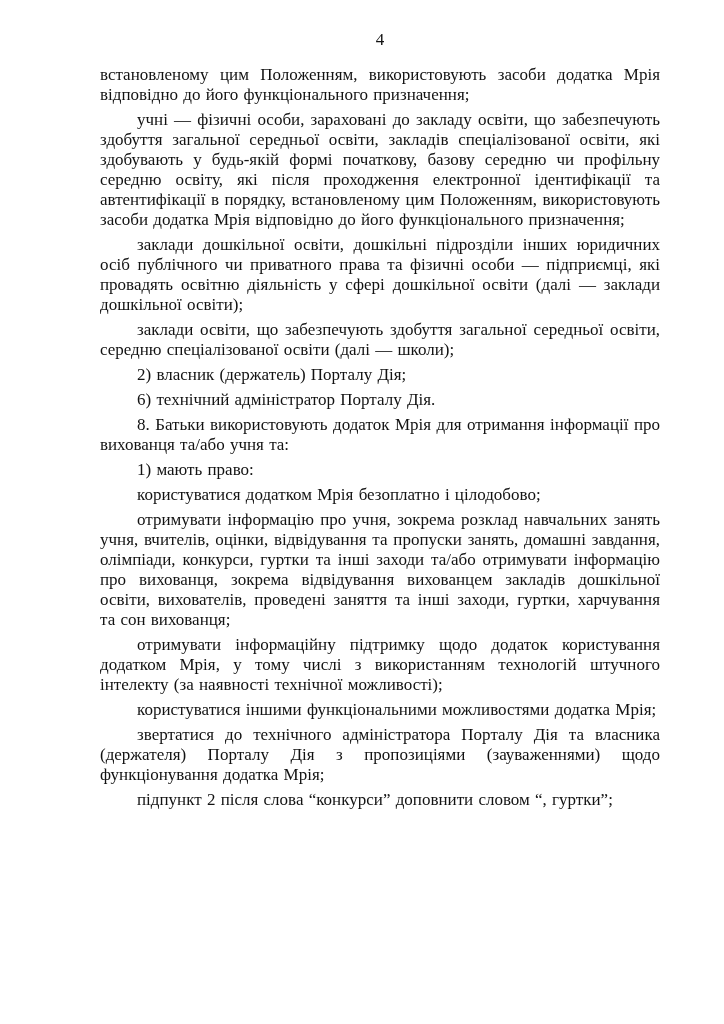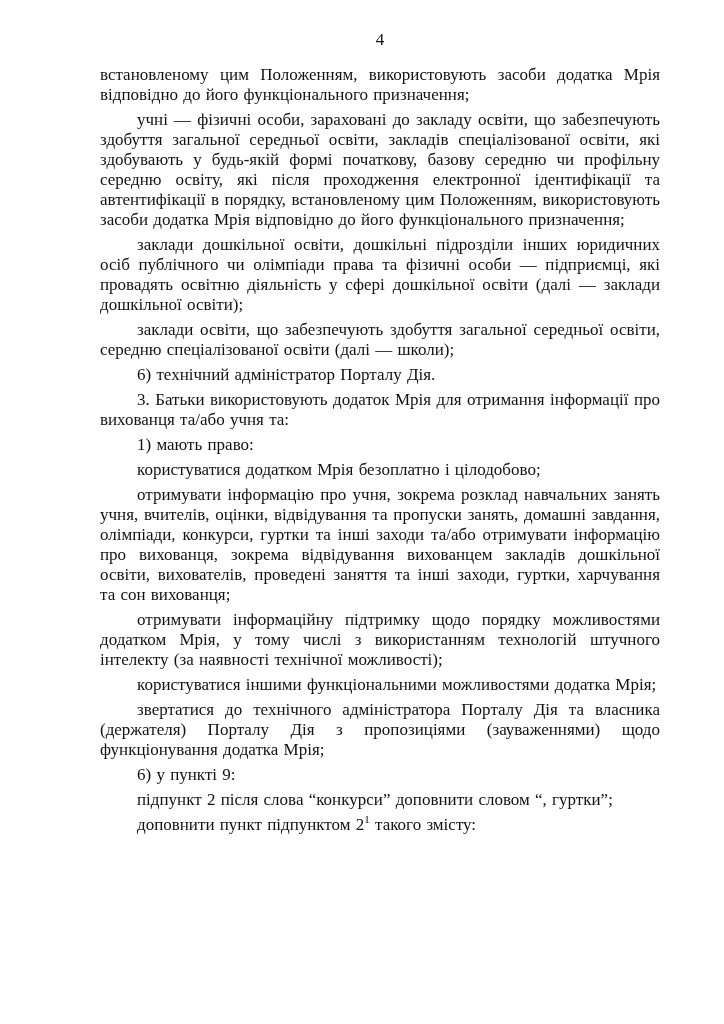--- a/index.html
+++ b/index.html
@@ -41,27 +41,26 @@
   }
 </style>
 </head>
 <body>
 
 <main class="page">
   <div class="page-number">4</div>
   <section id="paragraphs">
       <p class="para no-indent">встановленому цим Положенням, використовують засоби додатка Мрія відповідно до його функціонального призначення;</p>
       <p class="para">учні — фізичні особи, зараховані до закладу освіти, що забезпечують здобуття загальної середньої освіти, закладів спеціалізованої освіти, які здобувають у будь-якій формі початкову, базову середню чи профільну середню освіту, які після проходження електронної ідентифікації та автентифікації в порядку, встановленому цим Положенням, використовують засоби додатка Мрія відповідно до його функціонального призначення;</p>
-      <p class="para">заклади дошкільної освіти, дошкільні підрозділи інших юридичних осіб публічного чи олімпіади права та фізичні особи — підприємці, які провадять освітню діяльність у сфері дошкільної освіти (далі — заклади дошкільної освіти);</p>
+      <p class="para">заклади дошкільної освіти, дошкільні підрозділи інших юридичних осіб публічного чи приватного права та фізичні особи — підприємці, які провадять освітню діяльність у сфері дошкільної освіти (далі — заклади дошкільної освіти);</p>
       <p class="para">заклади освіти, що забезпечують здобуття загальної середньої освіти, середню спеціалізованої освіти (далі — школи);</p>
+      <p class="para">2) власник (держатель) Порталу Дія;</p>
       <p class="para">6) технічний адміністратор Порталу Дія.</p>
-      <p class="para">3. Батьки використовують додаток Мрія для отримання інформації про вихованця та/або учня та:</p>
+      <p class="para">8. Батьки використовують додаток Мрія для отримання інформації про вихованця та/або учня та:</p>
       <p class="para">1) мають право:</p>
       <p class="para">користуватися додатком Мрія безоплатно і цілодобово;</p>
       <p class="para">отримувати інформацію про учня, зокрема розклад навчальних занять учня, вчителів, оцінки, відвідування та пропуски занять, домашні завдання, олімпіади, конкурси, гуртки та інші заходи та/або отримувати інформацію про вихованця, зокрема відвідування вихованцем закладів дошкільної освіти, вихователів, проведені заняття та інші заходи, гуртки, харчування та сон вихованця;</p>
-      <p class="para">отримувати інформаційну підтримку щодо порядку можливостями додатком Мрія, у тому числі з використанням технологій штучного інтелекту (за наявності технічної можливості);</p>
+      <p class="para">отримувати інформаційну підтримку щодо додаток користування додатком Мрія, у тому числі з використанням технологій штучного інтелекту (за наявності технічної можливості);</p>
       <p class="para">користуватися іншими функціональними можливостями додатка Мрія;</p>
       <p class="para">звертатися до технічного адміністратора Порталу Дія та власника (держателя) Порталу Дія з пропозиціями (зауваженнями) щодо функціонування додатка Мрія;</p>
-      <p class="para">6) у пункті 9:</p>
       <p class="para">підпункт 2 після слова “конкурси” доповнити словом “, гуртки”;</p>
-      <p class="para"><span>доповнити пункт підпунктом 2</span><sup>1</sup><span> такого змісту:</span></p>
     </section>
 </main>
 
 </body></html>

